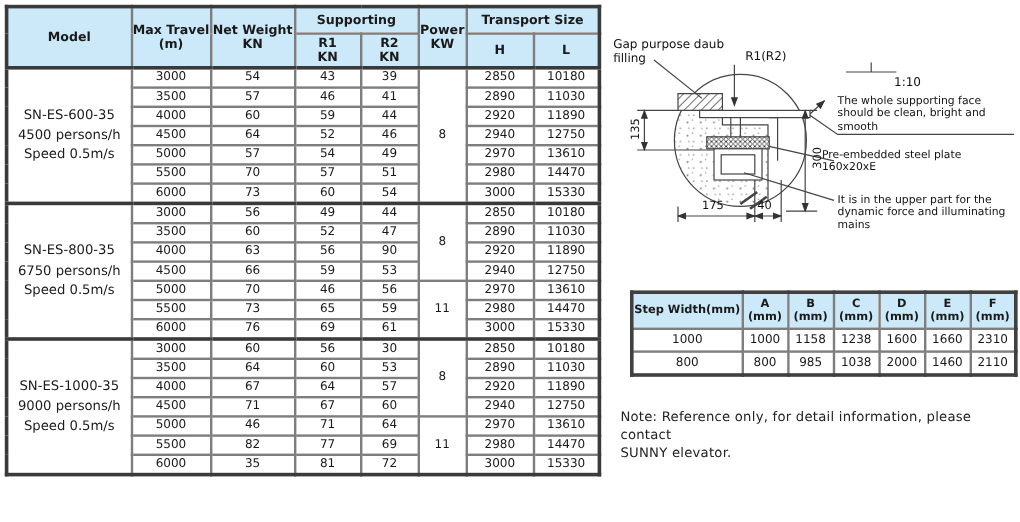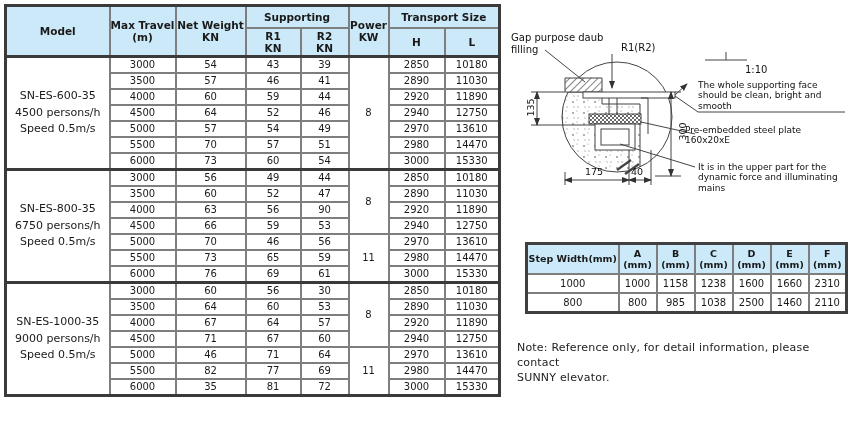--- a/index.html
+++ b/index.html
@@ -375,21 +375,21 @@
         <td>1238</td>
         <td>1600</td>
         <td>1660</td>
         <td>2310</td>
       </tr>
       <tr>
         <td>800</td>
         <td>800</td>
         <td>985</td>
         <td>1038</td>
-        <td>2500</td>
+        <td>2000</td>
         <td>1460</td>
         <td>2110</td>
       </tr>
     </tbody>
 </table>
 
 <div class="note">Note: Reference only, for detail information, please contact
 SUNNY elevator.</div>
 
 </body></html>

